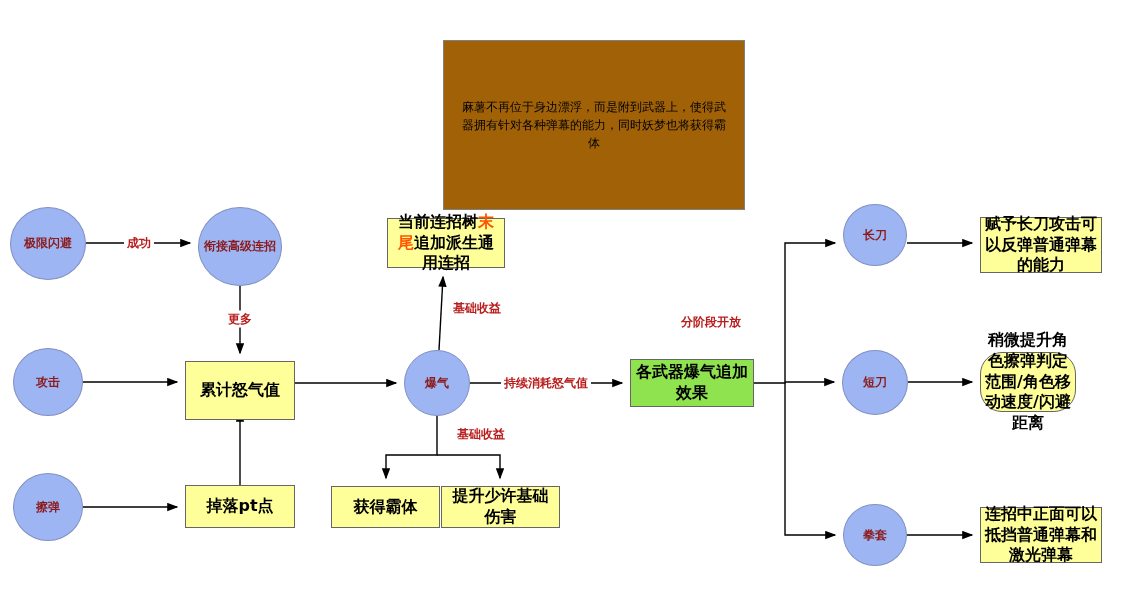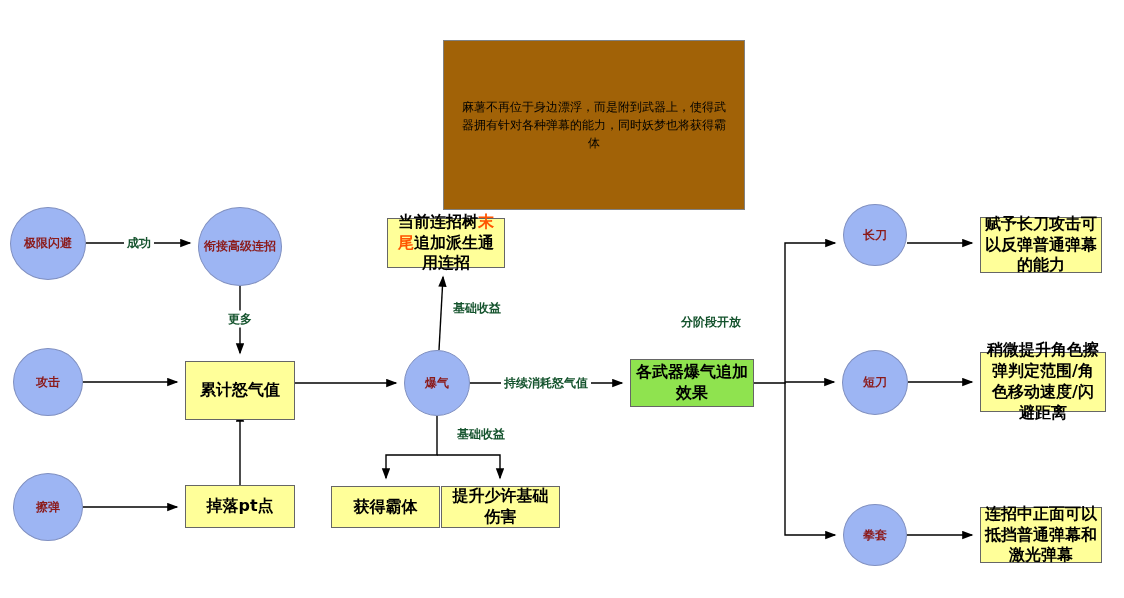--- a/index.html
+++ b/index.html
@@ -23,21 +23,21 @@
     position:absolute; background:var(--yellow-fill,#FFFF99);
     border:1px solid var(--box-border,#666);
     display:flex; align-items:center; justify-content:center;
     text-align:center; font-weight:bold; font-size:16px; line-height:1.3;
     color:#000; padding:3px 4px;
   }
   .gbox { background:var(--green-fill,#8FE34F); }
   .hl { color:var(--highlight-text,#FF5500); }
   .edge-label {
     position:absolute; transform:translate(-50%,-50%);
-    font-weight:bold; font-size:12px; color:#14532d;
+    font-weight:bold; font-size:12px; color:#b91c1c;
     background:#fff; padding:0 3px; white-space:nowrap; text-align:center;
   }
   .note {
     position:absolute; background:#a16207; border:1px solid #808080;
     display:flex; align-items:center; justify-content:center;
     text-align:center; font-size:12px; line-height:1.5; color:#000;
     padding:12px 18px;
   }
 </style>
 </head>
@@ -86,21 +86,21 @@
 
   <div class="ybox" style="left:185px; top:361px; width:110px; height:59px;">累计怒气值</div>
   <div class="ybox" style="left:185px; top:485px; width:110px; height:43px;">掉落pt点</div>
   <div class="ybox" style="left:387px; top:218px; width:118px; height:50px;">
     <span><span>当前连招树</span><span class="hl">末尾</span><span>追加派生通用连招</span></span>
   </div>
   <div class="ybox" style="left:331px; top:486px; width:109px; height:42px;">获得霸体</div>
   <div class="ybox" style="left:441px; top:486px; width:119px; height:42px;">提升少许基础伤害</div>
   <div class="ybox gbox" style="left:630px; top:359px; width:124px; height:48px;">各武器爆气追加效果</div>
   <div class="ybox" style="left:980px; top:217px; width:122px; height:56px;">赋予长刀攻击可以反弹普通弹幕的能力</div>
-  <div class="ybox" style="left:980px; top:352px; width:126px; height:60px;">稍微提升角色擦弹判定范围/角色移动速度/闪避距离</div>
+  <div class="ybox" style="left:980px; top:352px; width:96px; height:60px;border-radius:22px;">稍微提升角色擦弹判定范围/角色移动速度/闪避距离</div>
   <div class="ybox" style="left:980px; top:507px; width:122px; height:56px;">连招中正面可以抵挡普通弹幕和激光弹幕</div>
 
   <div class="edge-label" style="left:139px; top:243px;">成功</div>
   <div class="edge-label" style="left:240px; top:319px;">更多</div>
   <div class="edge-label" style="left:477px; top:308px;">基础收益</div>
   <div class="edge-label" style="left:481px; top:434px;">基础收益</div>
   <div class="edge-label" style="left:546px; top:383px;">持续消耗怒气值</div>
   <div class="edge-label" style="left:711px; top:322px;">分阶段开放</div>
 
 </div>

